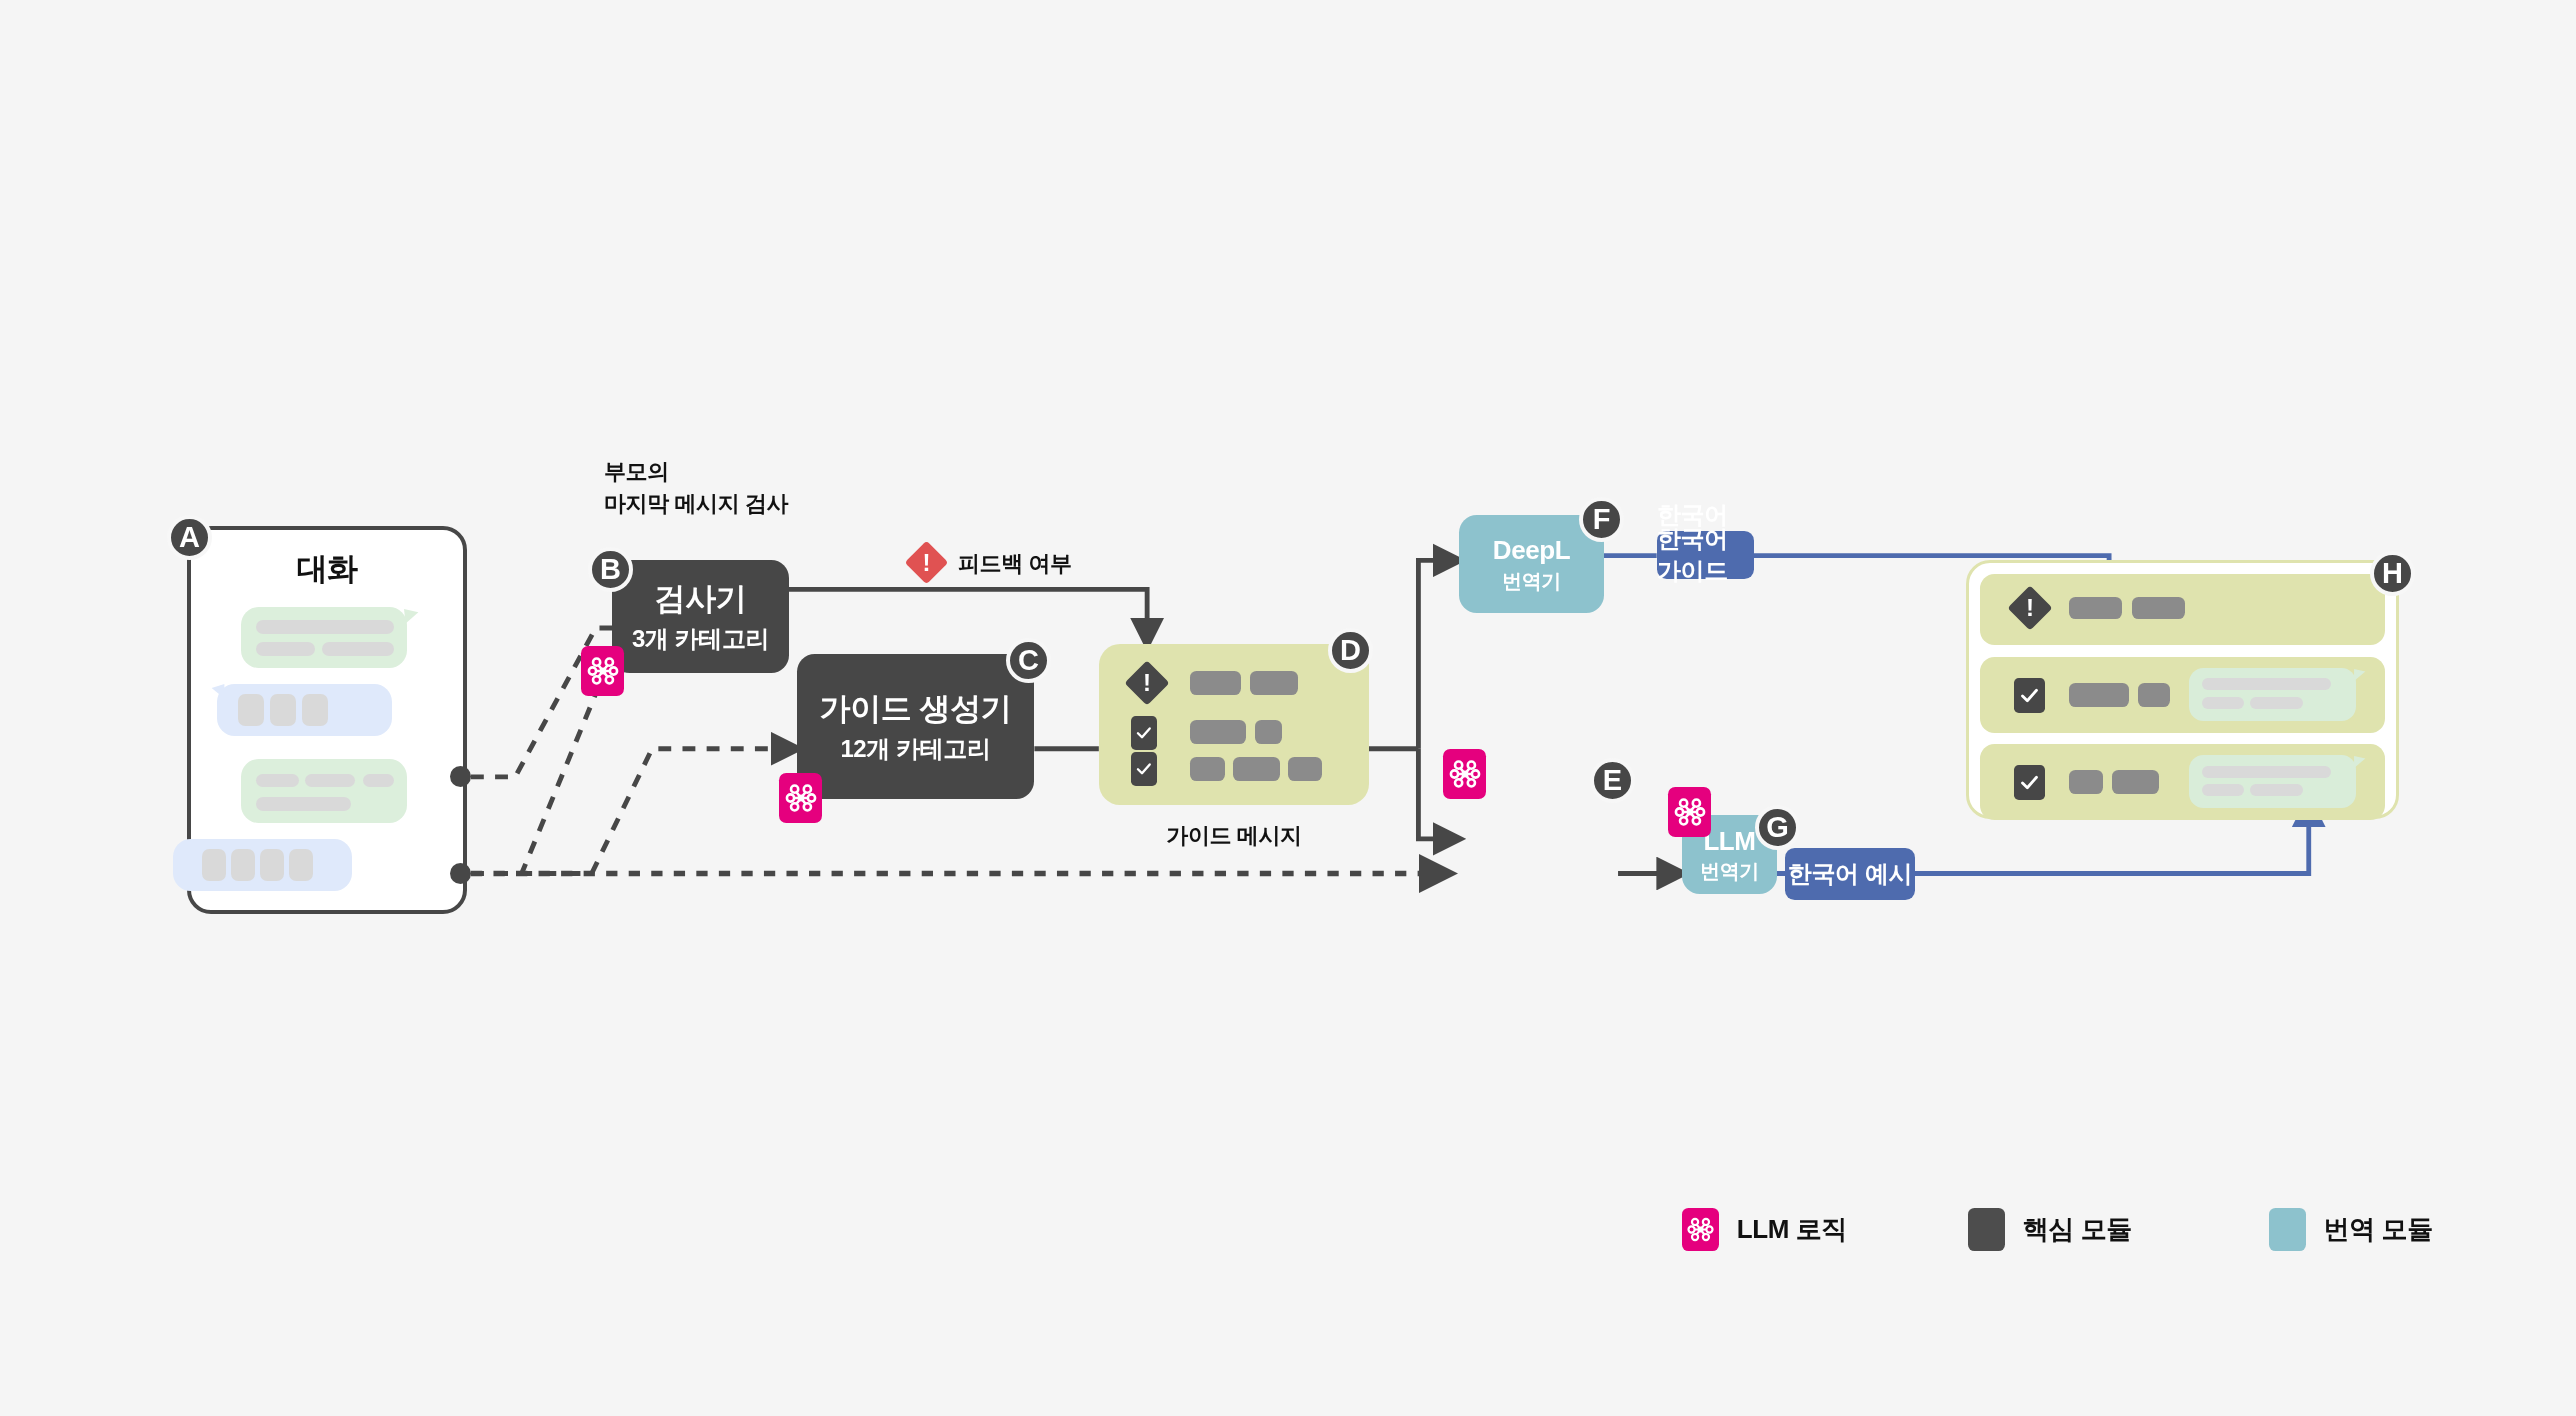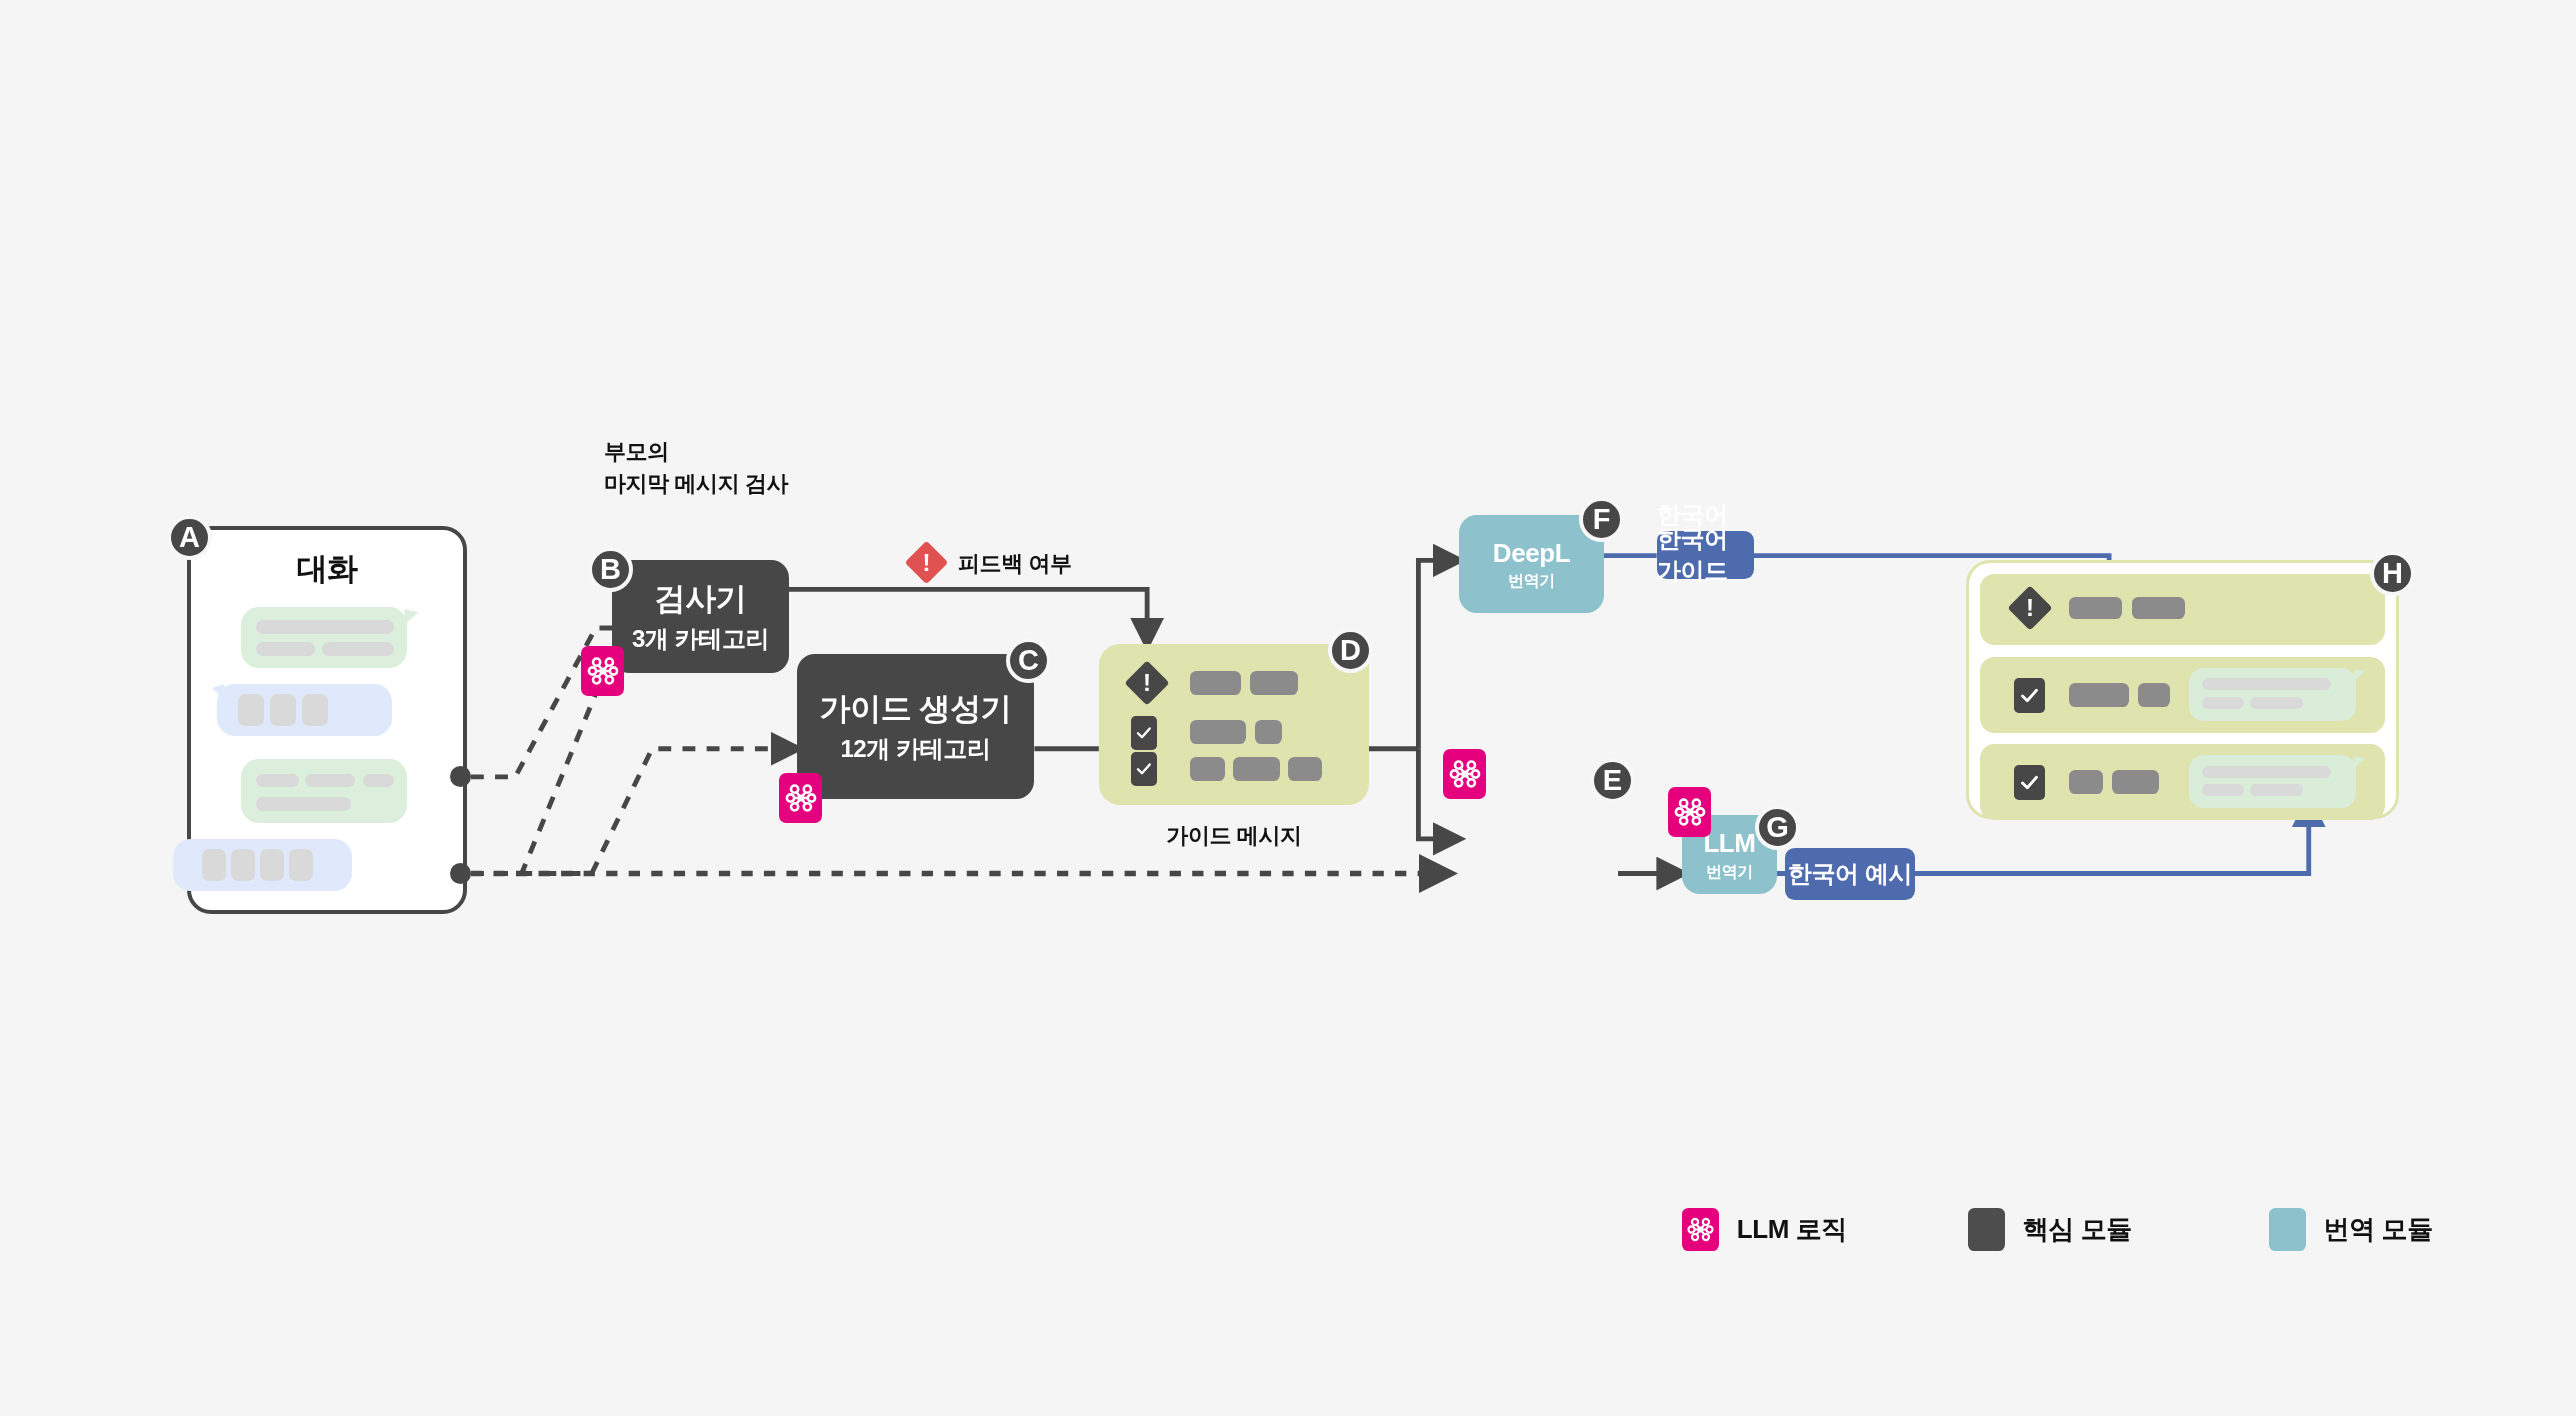--- a/index.html
+++ b/index.html
@@ -22,21 +22,21 @@
     text-align:center;line-height:1.22;
   }
   .dark-box .t1{font-size:31px;font-weight:700;letter-spacing:-0.4px;}
   .dark-box .t2{font-size:24px;font-weight:700;letter-spacing:-0.4px;margin-top:6.4px;}
   .teal-box{
     background:#8dc2cd;border-radius:17.7px;color:#fff;
     display:flex;flex-direction:column;align-items:center;justify-content:center;
     text-align:center;line-height:1.25;
   }
   .teal-box .t1{font-size:26px;font-weight:700;letter-spacing:-0.4px;}
-  .teal-box .t2{font-size:16px;font-weight:700;letter-spacing:-0.4px;margin-top:1.6px;}
+  .teal-box .t2{font-size:20px;font-weight:700;letter-spacing:-0.4px;margin-top:1.6px;}
 
   .blue-pill{
     background:#4e6bae;border-radius:9.7px;color:#fff;
     display:flex;align-items:center;justify-content:center;
     font-size:24px;font-weight:700;letter-spacing:-0.4px;
   }
 
   
   .badge{
     position:absolute;width:45px;height:45px;border-radius:50%;
@@ -202,21 +202,21 @@
       <div class="bar tall" style="left:29px;top:9.7px;width:24px;height:32px;"></div>
       <div class="bar tall" style="left:58px;top:9.7px;width:24px;height:32px;"></div>
       <div class="bar tall" style="left:87px;top:9.7px;width:24px;height:32px;"></div>
       <div class="bar tall" style="left:116px;top:9.7px;width:24px;height:32px;"></div>
     </div>
   </div>
   <div class="badge" style="left:167px;top:515px;">A</div>
   <div class="dot" style="left:450px;top:766px;"></div>
   <div class="dot" style="left:450px;top:863px;"></div>
 
-  <div id="note-b" style="left:604px;top:436px;">
+  <div id="note-b" style="left:604px;top:456px;">
     <div>부모의</div>
     <div>마지막 메시지 검사</div>
   </div>
 
   <div class="node dark-box" style="left:612px;top:560px;width:177px;height:113px;">
     <div class="t1">검사기</div>
     <div class="t2">3개 카테고리</div>
   </div>
   <div class="badge" style="left:588px;top:547px;">B</div>
   <div class="llm-mark" style="left:581px;top:646px;">

